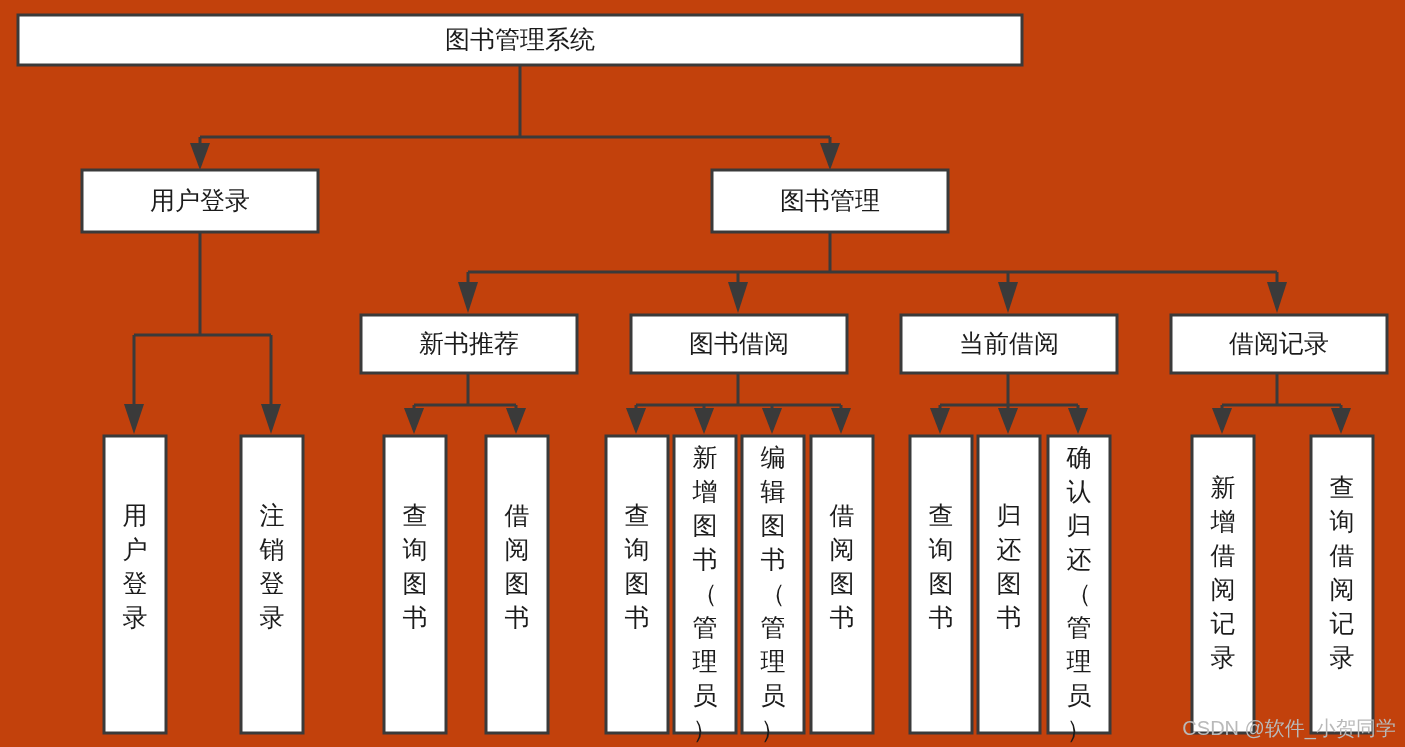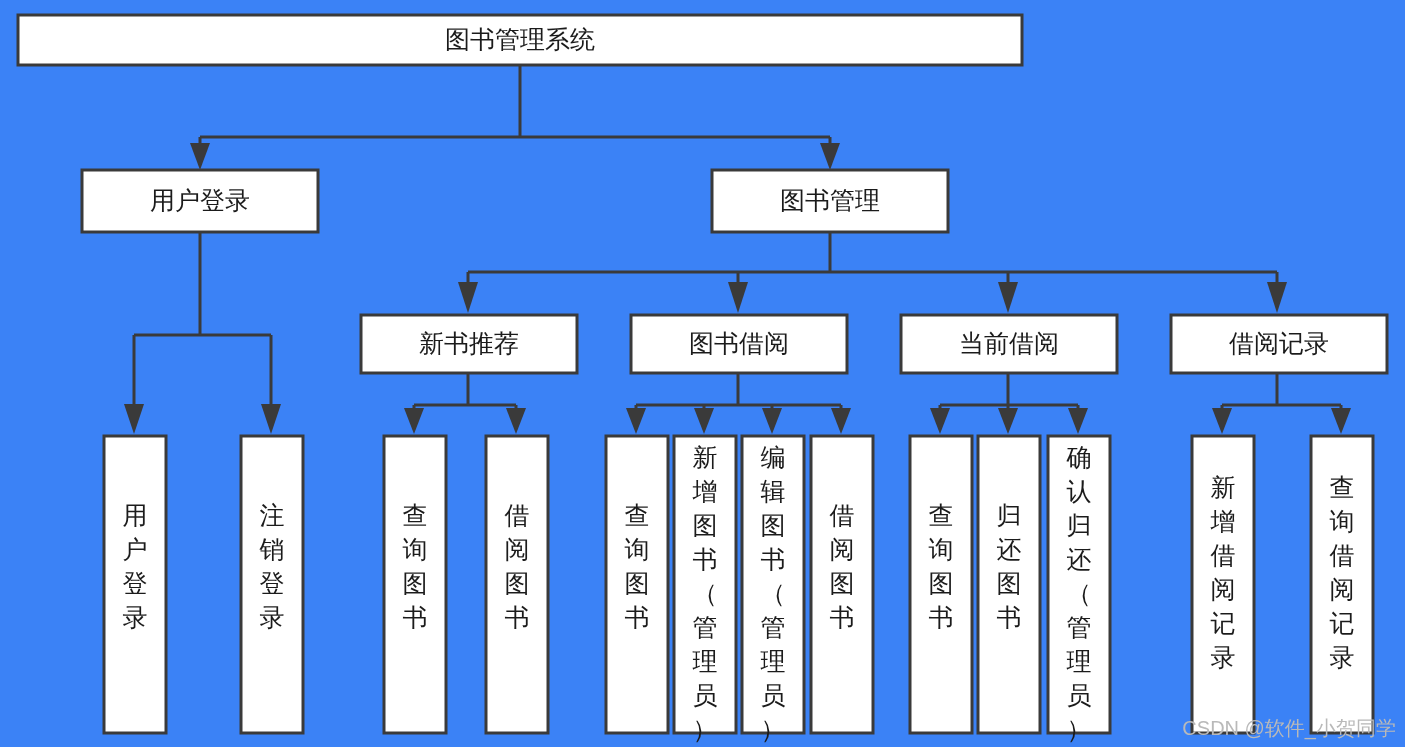--- a/index.html
+++ b/index.html
@@ -11,21 +11,21 @@
   body {
     width: 1405px;
     height: 747px;
     font-family: "Liberation Sans", "DejaVu Sans", sans-serif;
     overflow: hidden;
   }
   #diagram-root {
     position: relative;
     width: 1405px;
     height: 747px;
-    background: #3b82f6;
+    background: #c2410c;
   }
   svg#diagram-svg {
     position: absolute;
     top: 0;
     left: 0;
     width: 1405px;
     height: 747px;
     display: block;
   }
   .node-box {

